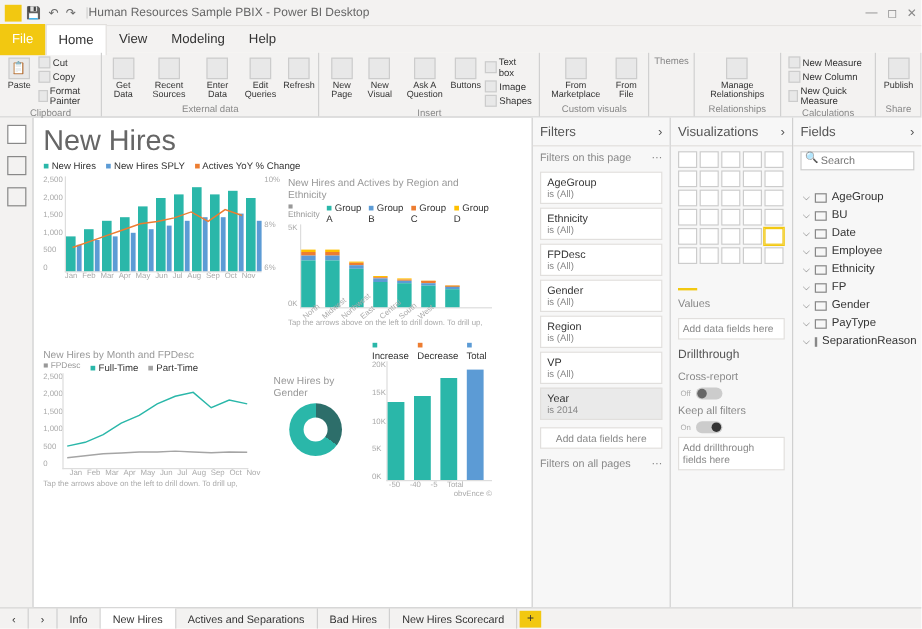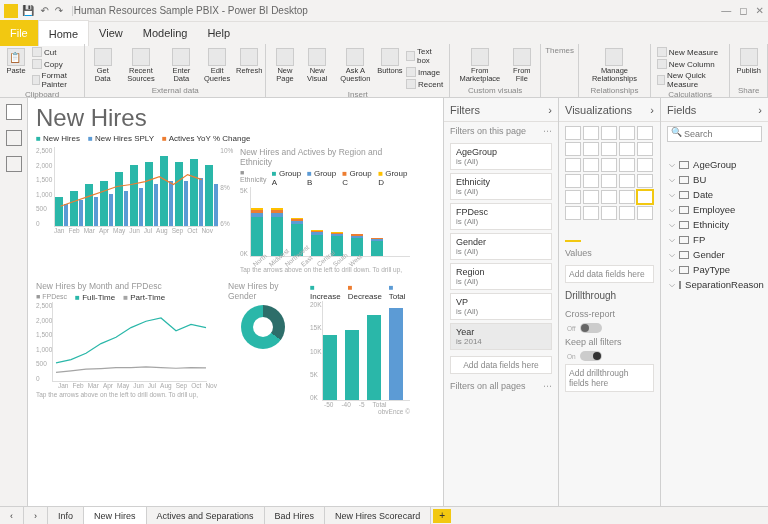--- a/index.html
+++ b/index.html
@@ -176,21 +176,21 @@
         <div class="ribbon-mini">
             <div class="micon"></div>
             <span>Text box</span>
           </div>
         <div class="ribbon-mini">
             <div class="micon"></div>
             <span>Image</span>
           </div>
         <div class="ribbon-mini">
             <div class="micon"></div>
-            <span>Recent</span>
+            <span>Shapes</span>
           </div>
       </div>
     </div>
     <div class="label">Insert</div>
   </div>
   <div class="ribbon-group">
     <div class="buttons">
       <div class="ribbon-btn">
           <div class="ico"></div>
           <div class="lbl">From
@@ -409,21 +409,21 @@
             <span style="transform: rotate(-40deg); width: 14px; display: inline-block;">Northwest</span>
             <span style="transform: rotate(-40deg); width: 14px; display: inline-block;">East</span>
             <span style="transform: rotate(-40deg); width: 14px; display: inline-block;">Central</span>
             <span style="transform: rotate(-40deg); width: 14px; display: inline-block;">South</span>
             <span style="transform: rotate(-40deg); width: 14px; display: inline-block;">West</span>
           </div>
         <div class="axis-lbl" style="margin-top:2px;">Tap the arrows above on the left to drill down. To drill up,</div>
       </div>
     </div>
 
-    <div style="display:flex;gap:12px;margin-top:8px;">
+    <div style="display:flex;gap:12px;margin-top:8px;align-items:center;">
 
       <div class="chart" style="width:180px;">
         <div class="chart-title">New Hires by Month and FPDesc</div>
         <div class="legend">
           <span style="font-size:7px;color:#999;">FPDesc</span>
           <span class="c1">Full-Time</span>
           <span class="c4">Part-Time</span>
         </div>
         <div style="display:flex;">
           <div class="axis-lbl" style="display:flex;flex-direction:column;justify-content:space-between;height:80px;">

